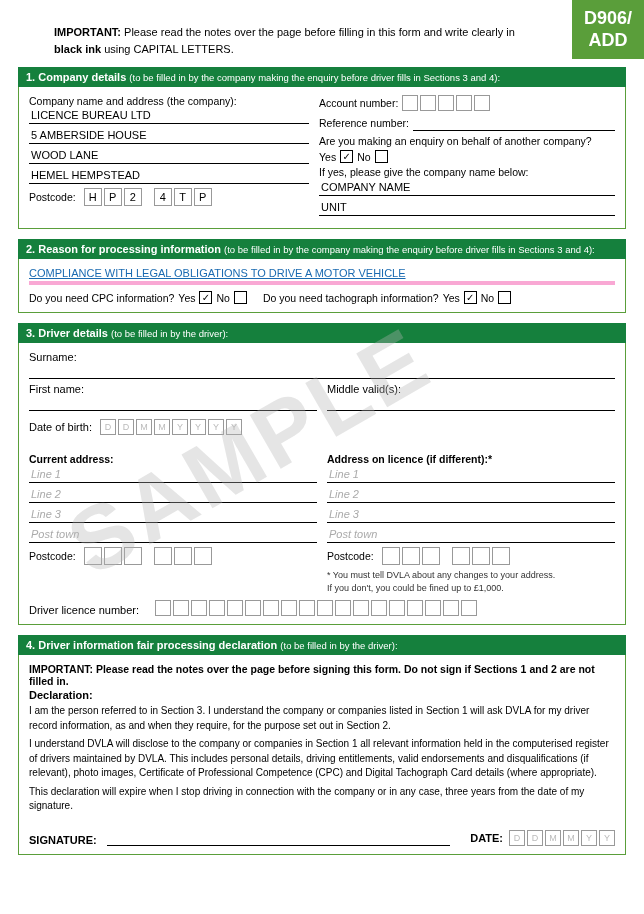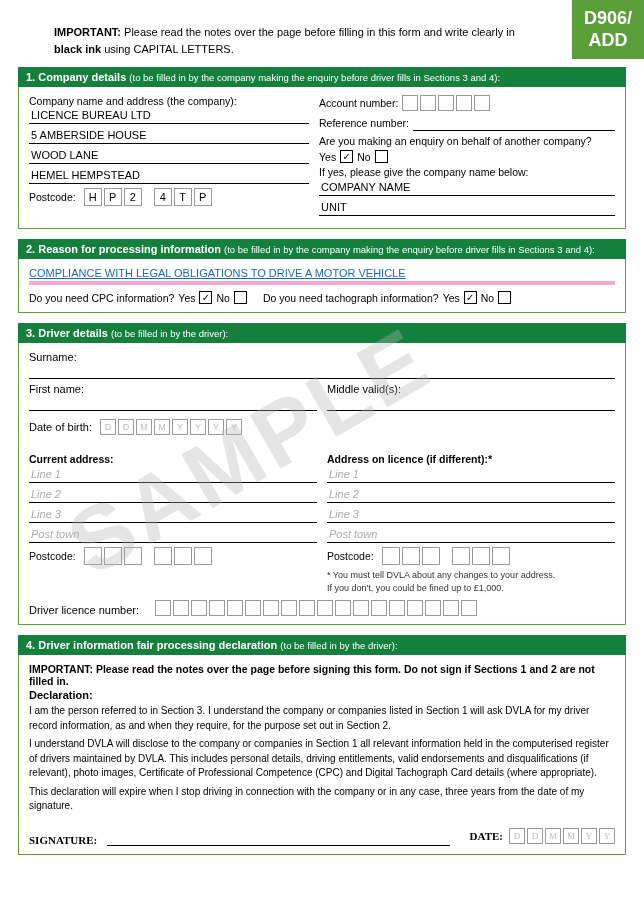--- a/index.html
+++ b/index.html
@@ -214,23 +214,23 @@
       font-weight: bold;
       margin-bottom: 3px;
     }
     .declaration-text {
       font-size: 10px;
       line-height: 1.45;
       margin-bottom: 4px;
     }
     .sig-row {
       display: flex;
+      align-items: flex-end;
       justify-content: space-between;
       margin-top: 12px;
-      font-family: Liberation Serif, serif;
     }
     .sig-left {
       display: flex;
       align-items: flex-end;
       gap: 10px;
       flex: 1;
     }
     .sig-line {
       border-bottom: 1px solid #000;
       flex: 1;

